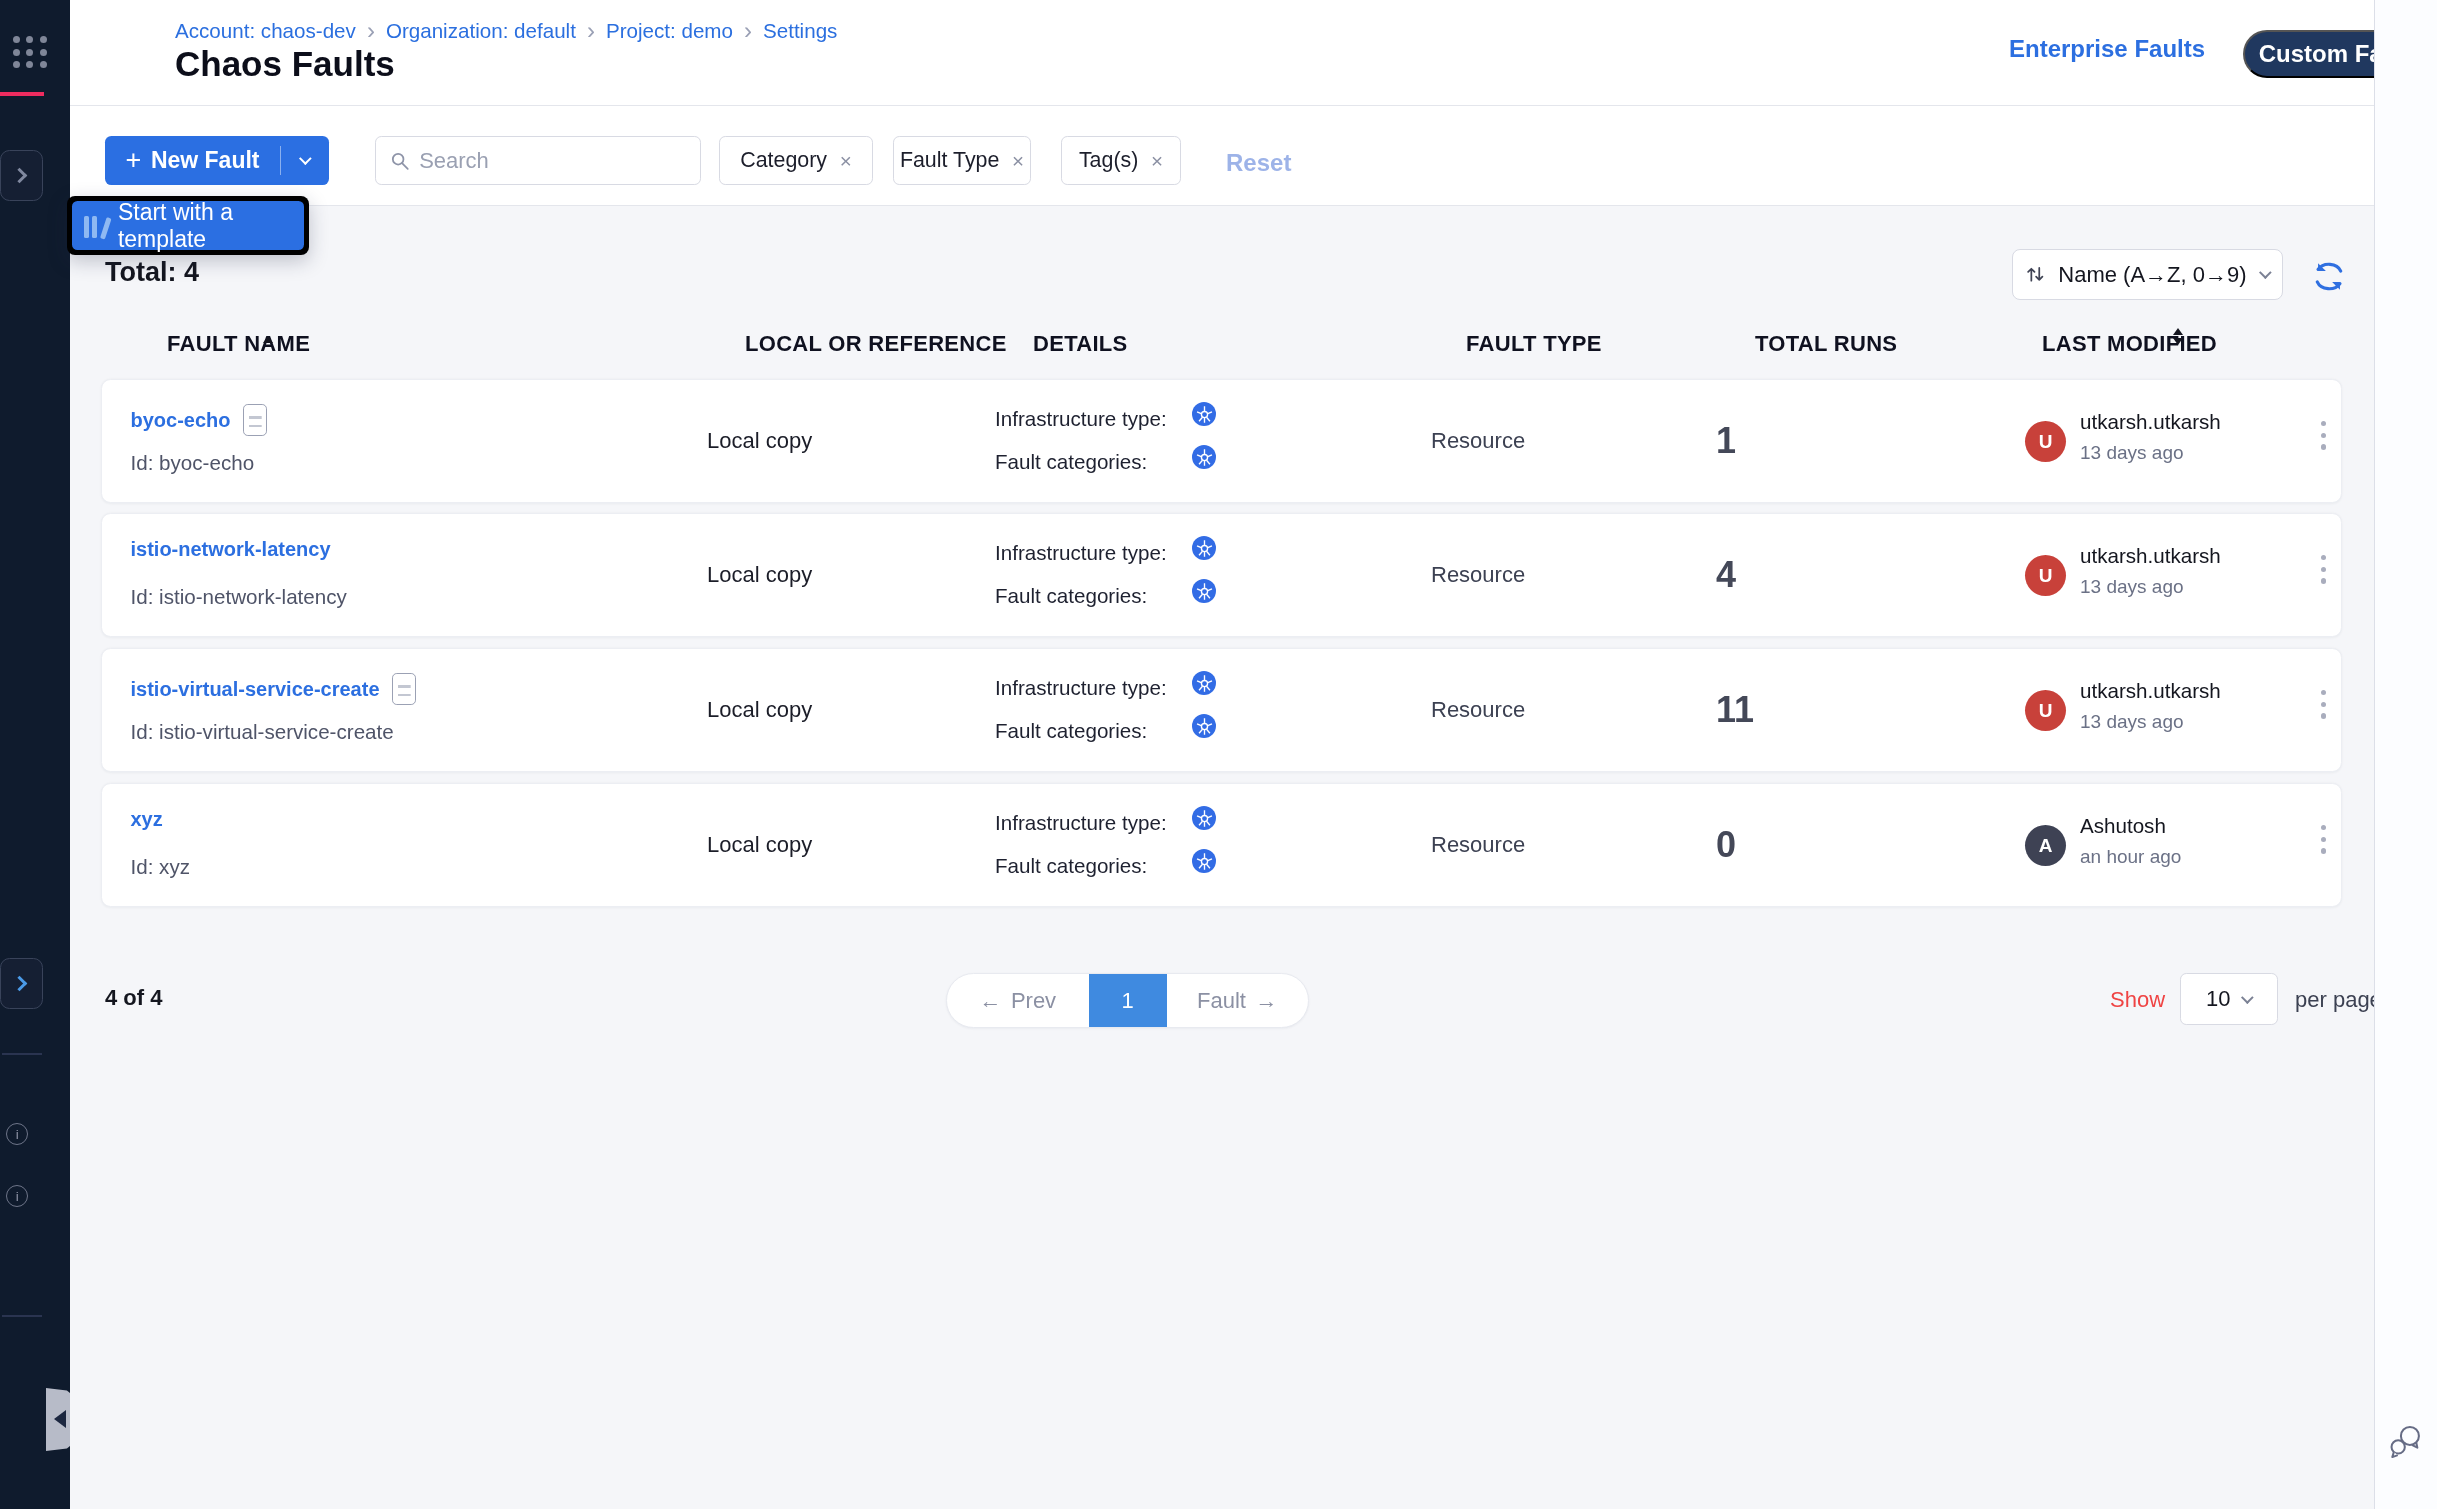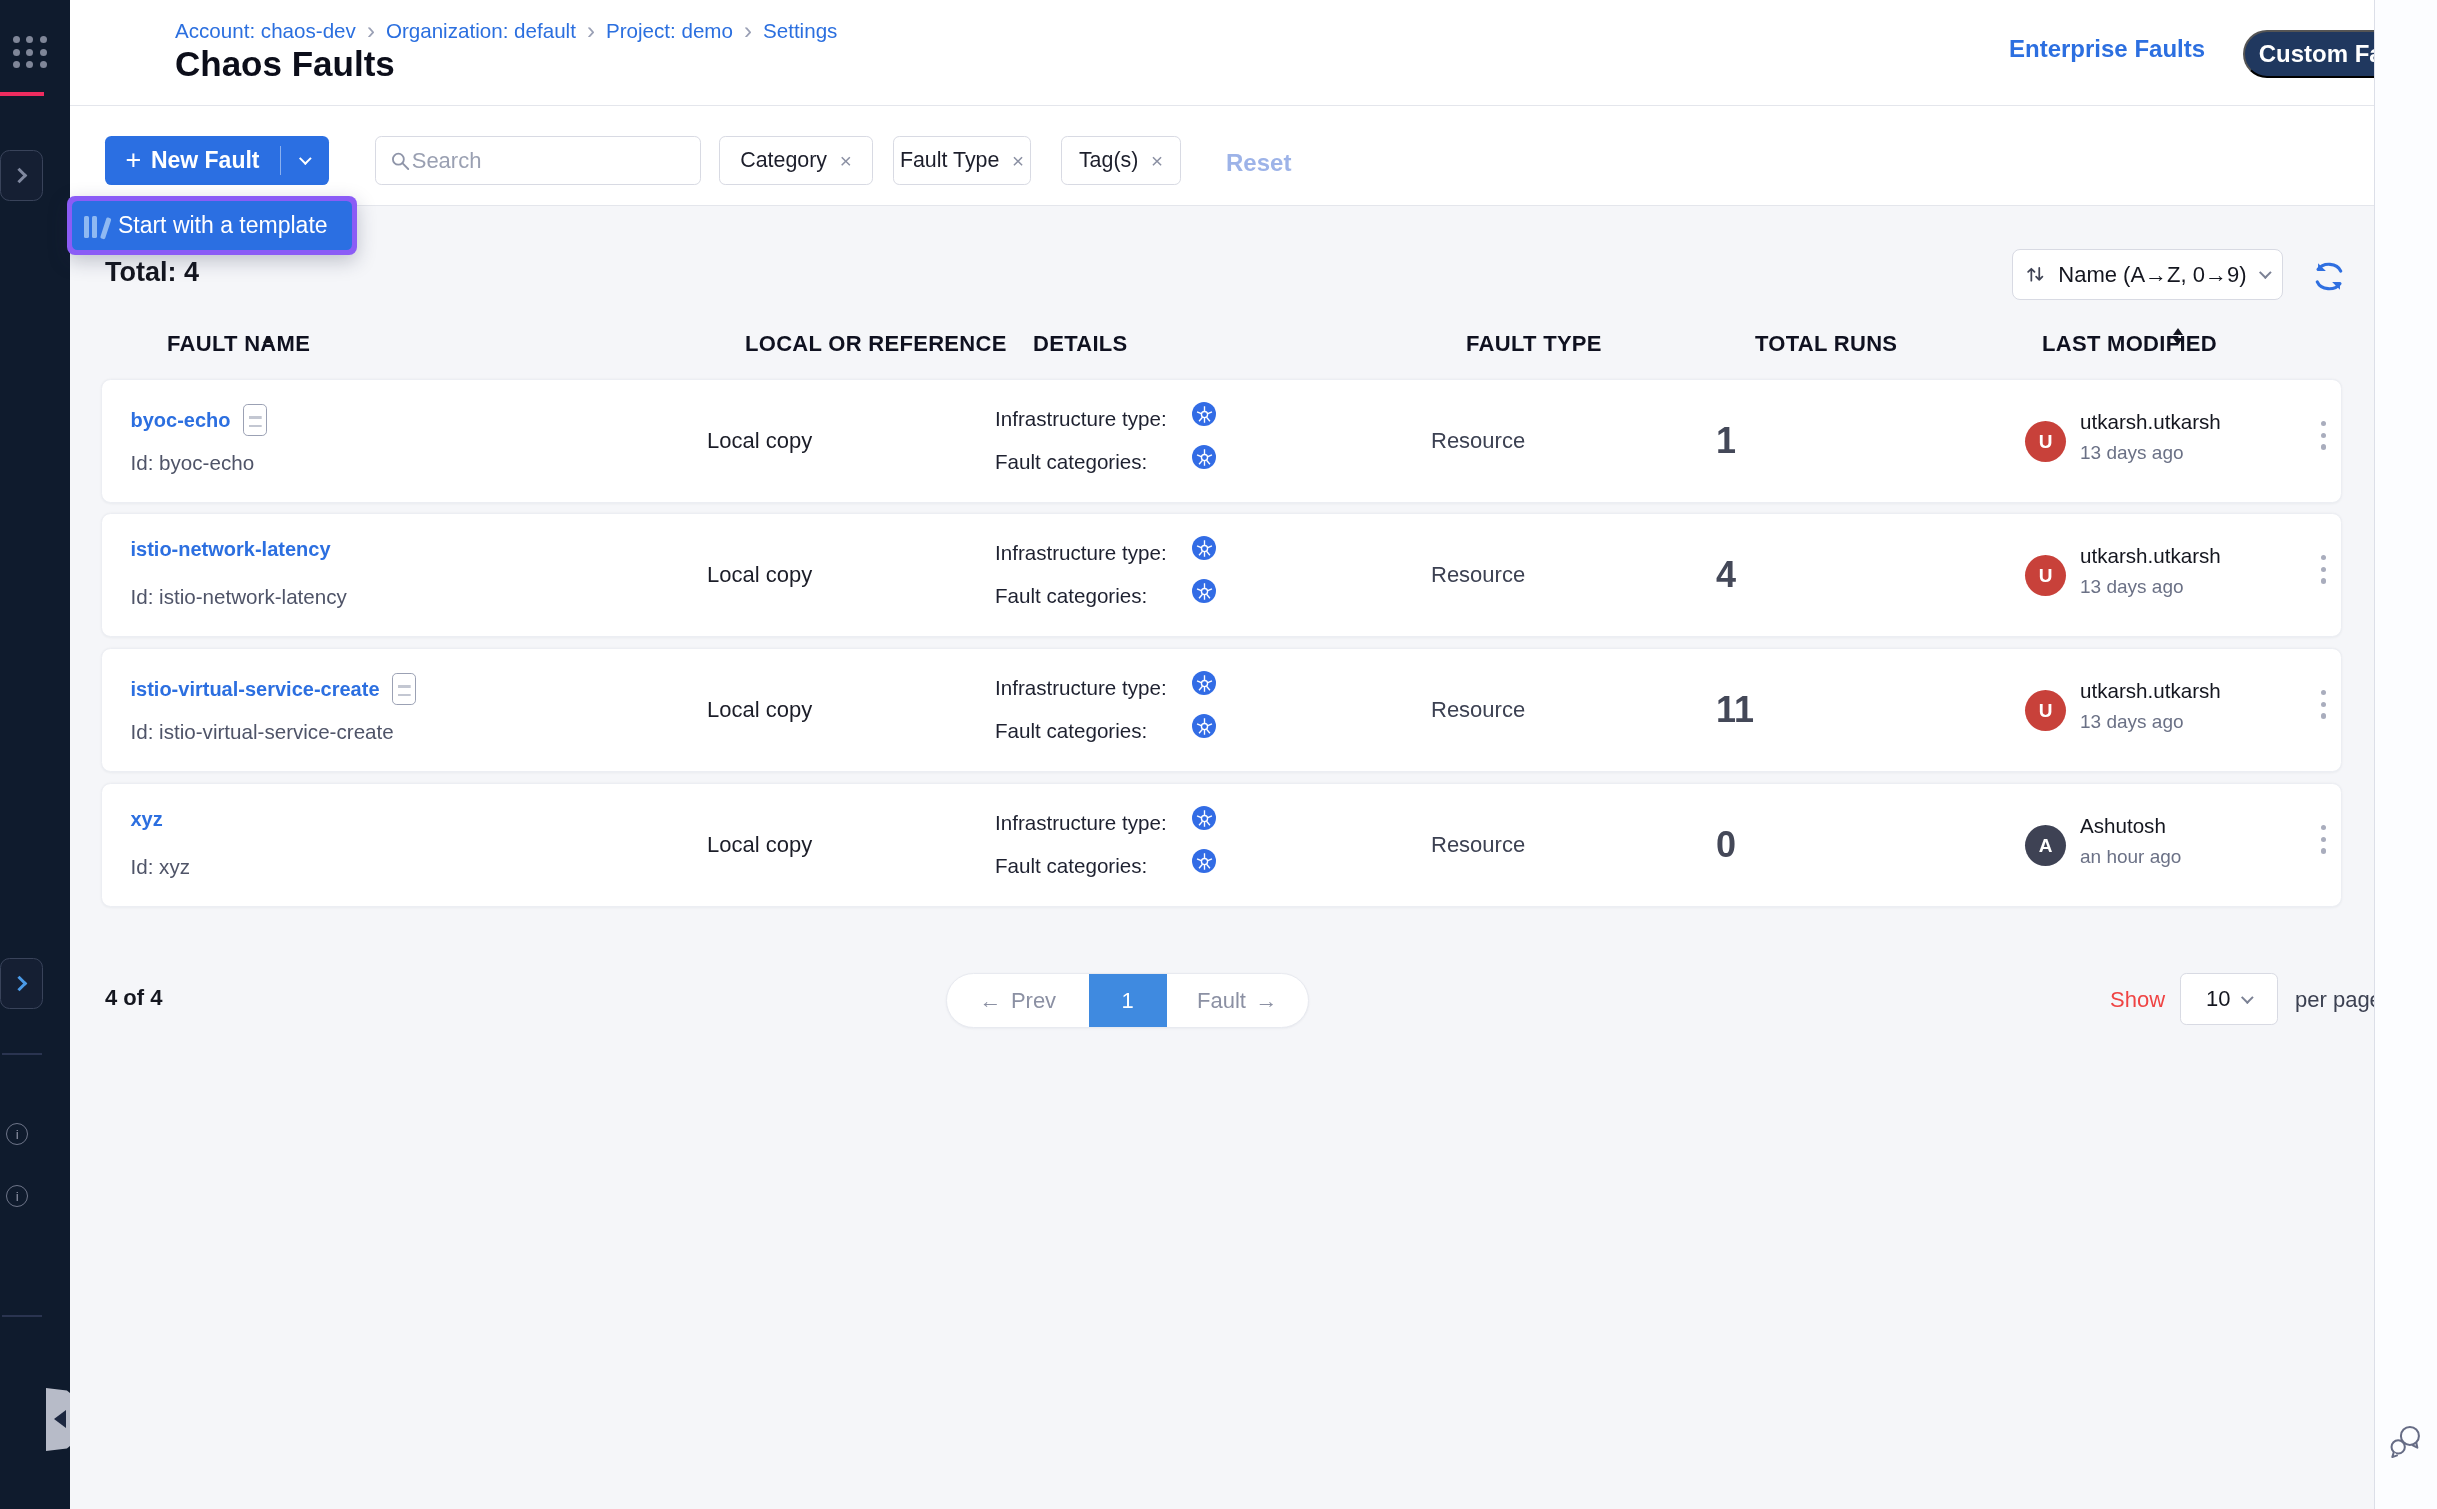--- a/index.html
+++ b/index.html
@@ -39,29 +39,29 @@
   .custom-pill { position:absolute; left:2173px; top:30px; width:198px; height:48px; border-radius:24px; background:#20385f; color:#fff; font-size:24px; font-weight:700; display:flex; align-items:center; justify-content:center; cursor:pointer; }
   
   .toolbar { position:absolute; left:70px; top:106px; width:2305px; height:100px; background:#fff; border-bottom:0.8px solid #e4e6ec; }
   .newfault { position:absolute; left:105px; top:136px; height:49px; border-radius:6.3px; background:#2b6fe2; color:#fff; display:flex; align-items:center; cursor:pointer; }
   .newfault .main { display:flex; align-items:center; gap:9.5px; padding:0 20.6px; font-size:23px; font-weight:700; }
   .newfault .plus { font-size:27px; font-weight:400; }
   .newfault .split { width:0.8px; height:28.5px; background:rgba(255,255,255,.45); }
   .newfault .dd { width:48px; display:flex; align-items:center; justify-content:center; }
   .chev-d { width:8.7px; height:8.7px; border-right:2.4px solid #7b8194; border-bottom:2.4px solid #7b8194; transform:rotate(45deg); margin-top:-4px; }
   .newfault .chev-d { border-color:#fff; }
-  .searchbox { position:absolute; left:375px; top:136px; width:326px; height:49px; background:#fff; border:1.6px solid #d8dae3; border-radius:6.3px; display:flex; align-items:center; gap:1px; padding:0 14.3px; }
+  .searchbox { position:absolute; left:375px; top:136px; width:326px; height:49px; background:#fff; border:1.6px solid #d8dae3; border-radius:6.3px; display:flex; align-items:center; gap:9px; padding:0 14.3px; }
   .searchbox input { border:none; outline:none; font-size:22px; color:#3c4152; width:100%; font-family:"Liberation Sans",sans-serif; background:transparent; }
   .searchbox input::placeholder { color:#9aa0b2; }
   .fpill { position:absolute; top:136px; height:49px; background:#fff; border:1.6px solid #d8dae3; border-radius:6.3px; display:flex; align-items:center; justify-content:center; gap:12.7px; font-size:21.4px; color:#1c1e2b; cursor:pointer; }
   .fpill .x { color:#8b90a3; font-size:20.6px; }
   .fpill.p1 { left:719px; width:154px; } .fpill.p2 { left:893px; width:138px; } .fpill.p3 { left:1061px; width:120px; }
   .reset { position:absolute; left:1226px; top:149px; font-size:24px; font-weight:600; color:#9db3e8; cursor:pointer; }
   
-  .tpl-menu { position:absolute; left:67px; top:196px; width:290px; height:59px; background:#8b5cf6; border-radius:8px; box-shadow:0 6.3px 19px rgba(30,40,70,.25); z-index:5; padding:4.8px; }
+  .tpl-menu { position:absolute; left:67px; top:196px; width:242px; height:59px; background:#000000; border-radius:8px; box-shadow:0 6.3px 19px rgba(30,40,70,.25); z-index:5; padding:4.8px; }
   .tpl-item { width:100%; height:100%; border-radius:5.5px; background:#2b6fe2; color:#fff; font-size:23px; display:flex; align-items:center; gap:12.7px; padding:0 12.7px; cursor:pointer; }
   .lib-ic { display:flex; gap:3.2px; align-items:flex-end; height:24px; }
   .lib-ic i { display:block; width:4.8px; height:22px; background:#8fb9f2; border-radius:1.6px; }
   .lib-ic i:last-child { transform:rotate(18deg); transform-origin:bottom left; }
   
   .bodybg { position:absolute; left:70px; top:206px; width:2305px; height:1304px; background:#f5f6f9; }
   .total { position:absolute; left:105px; top:257px; font-size:27px; font-weight:700; color:#14161f; }
   .sortbox { position:absolute; left:2012px; top:249px; width:271px; height:51px; background:#fff; border:1.6px solid #d8dae3; border-radius:8px; display:flex; align-items:center; gap:12.7px; padding:0 12px; cursor:pointer; }
   .sortbox .lbl { font-size:22px; color:#14161f; flex:1; }
   .refresh { position:absolute; left:2311px; top:260px; cursor:pointer; }

